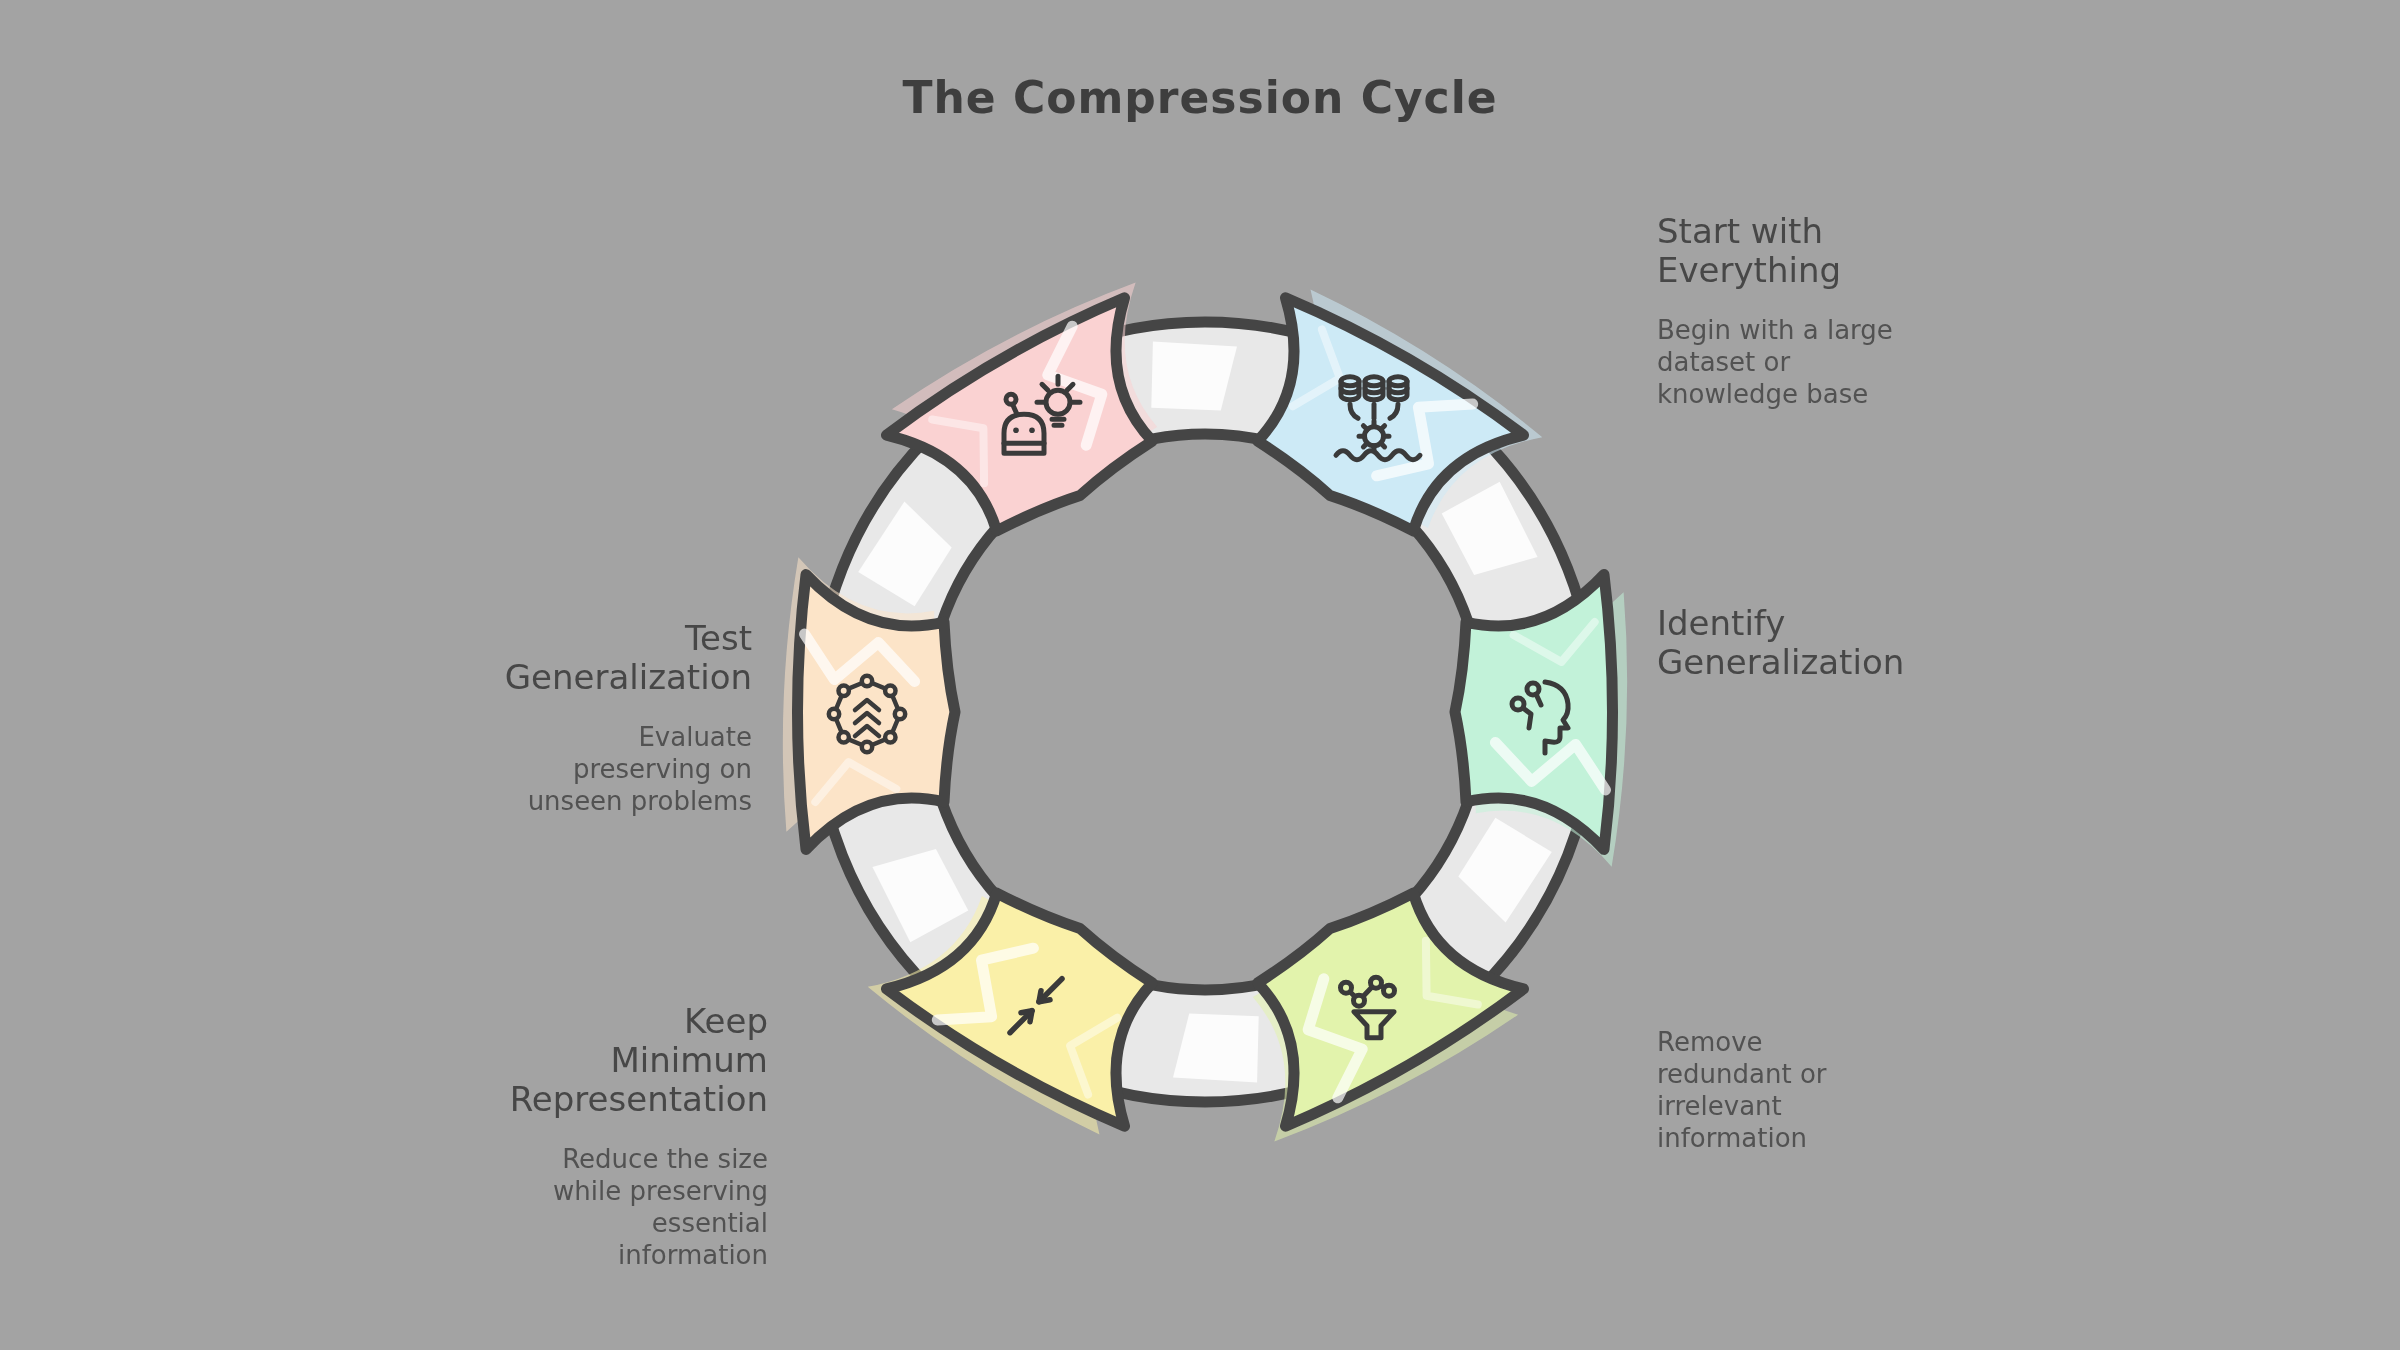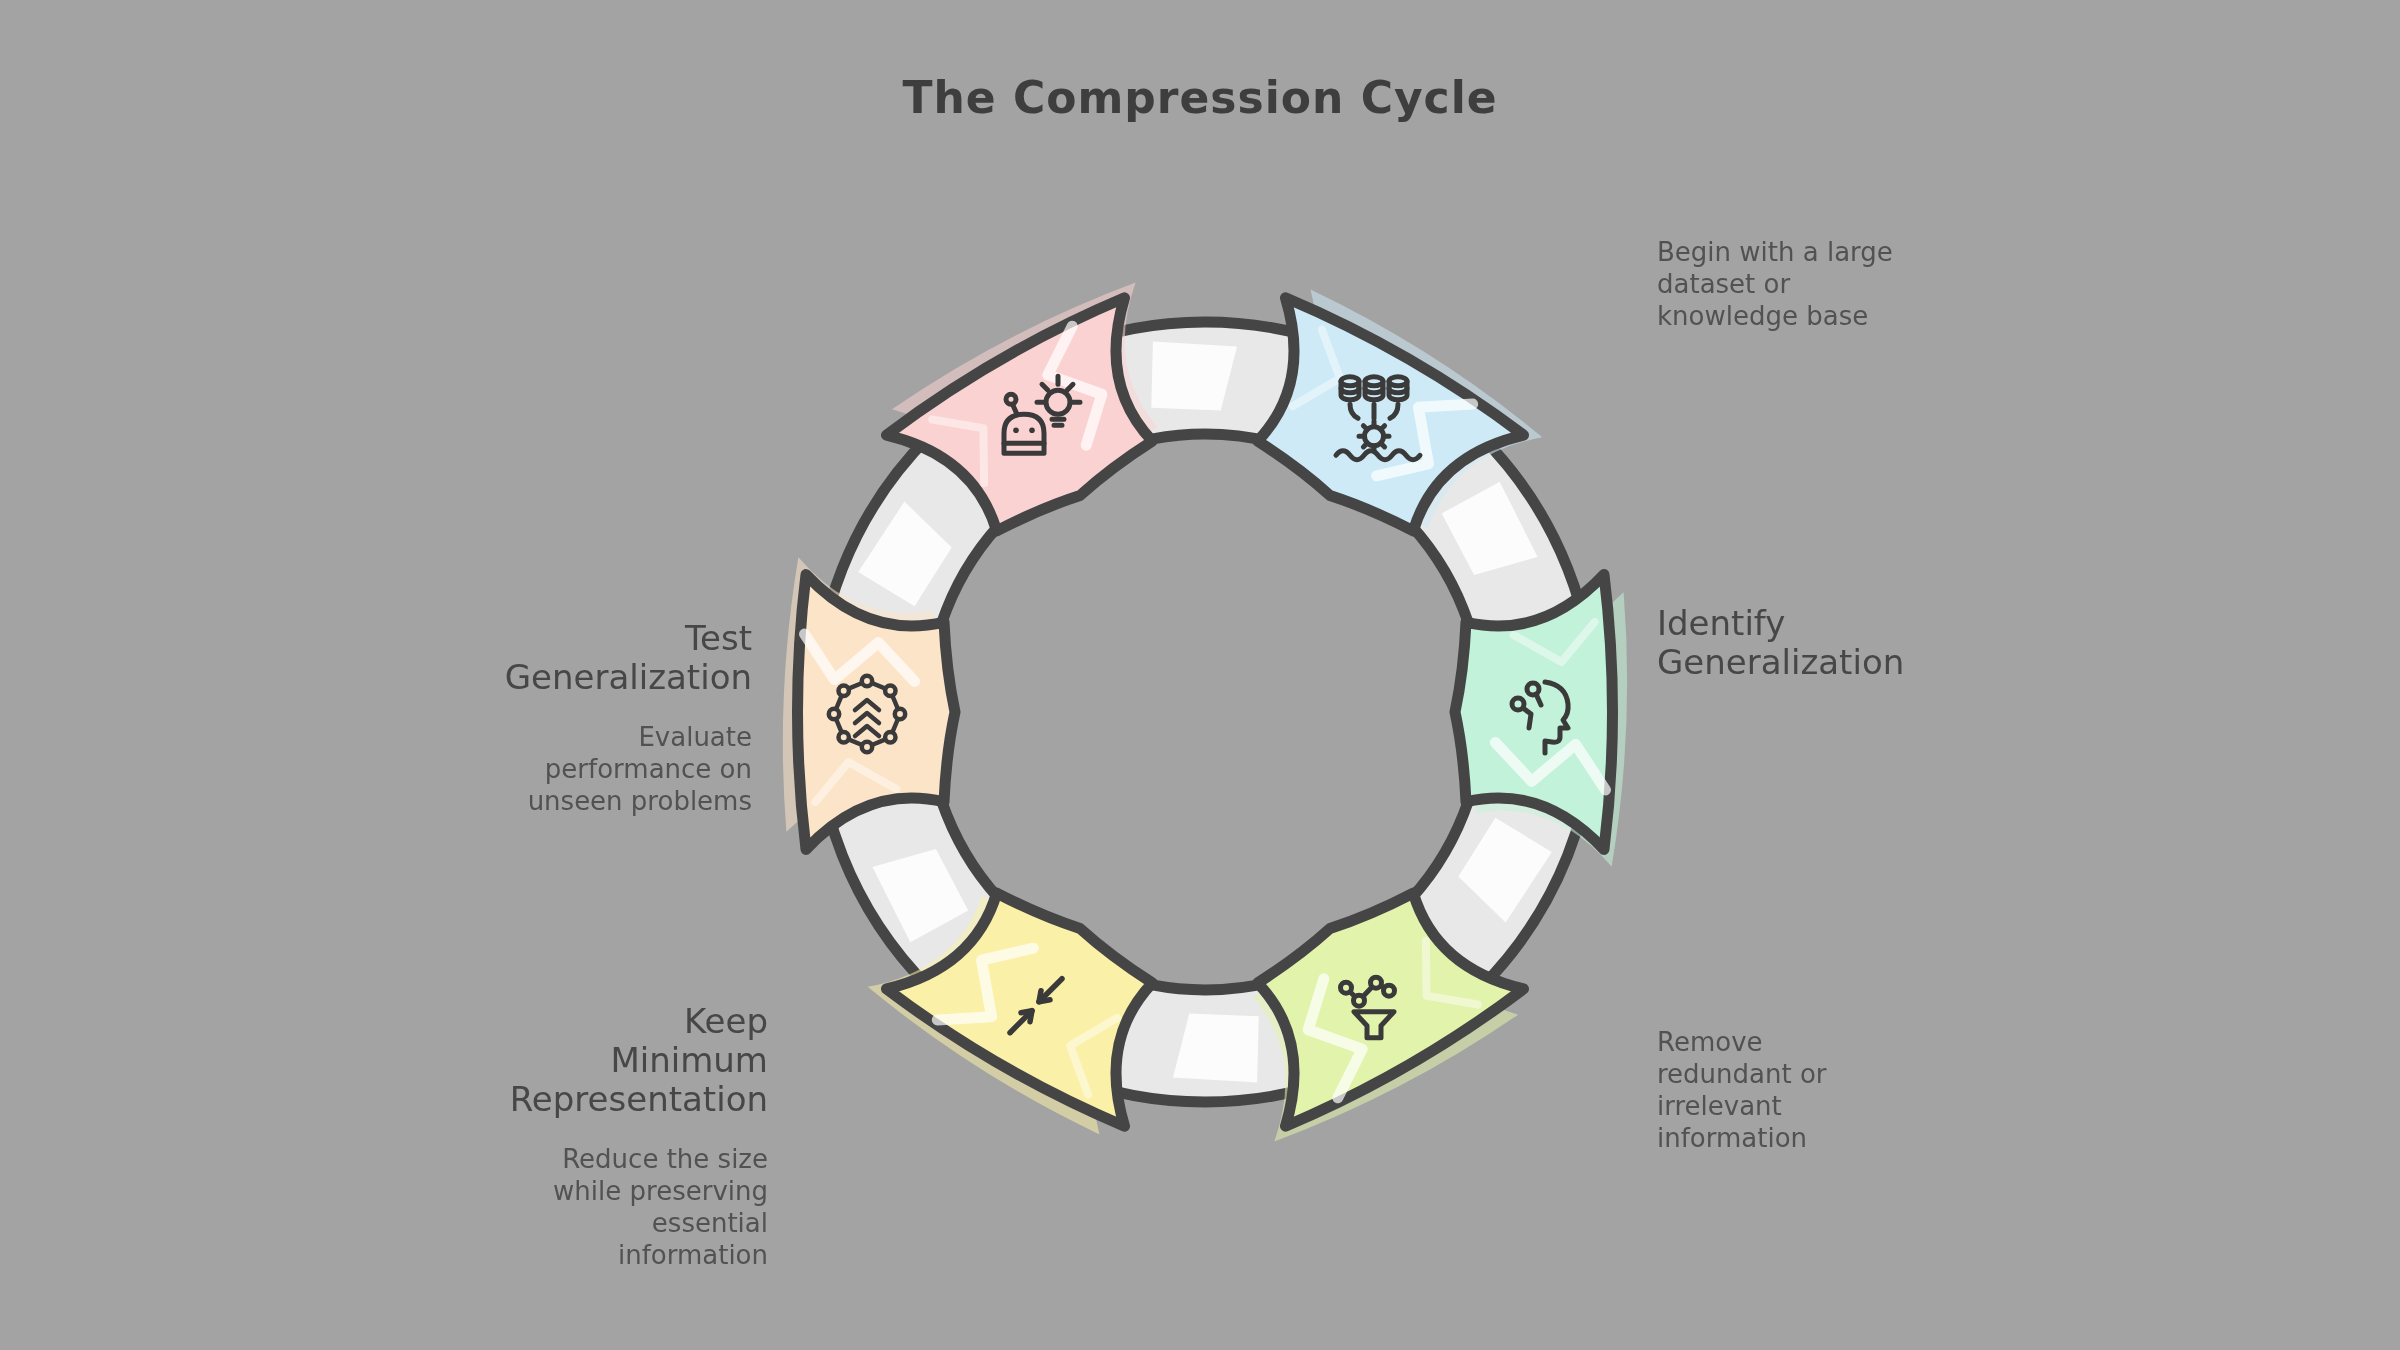--- a/index.html
+++ b/index.html
@@ -154,20 +154,22 @@
         <use x="1324.0" y="369.3" width="100" height="100" href="#icon-database-gear" xlink:href="#icon-database-gear"></use>
         <use x="1493.0" y="662.0" width="100" height="100" href="#icon-head-nodes" xlink:href="#icon-head-nodes"></use>
         <use x="1324.0" y="954.7" width="100" height="100" href="#icon-dots-funnel" xlink:href="#icon-dots-funnel"></use>
         <use x="986.0" y="954.7" width="100" height="100" href="#icon-compress-arrows" xlink:href="#icon-compress-arrows"></use>
         <use x="817.0" y="662.0" width="100" height="100" href="#icon-node-network" xlink:href="#icon-node-network"></use>
         <use x="986.0" y="369.3" width="100" height="100" href="#icon-robot-idea" xlink:href="#icon-robot-idea"></use>
       </g>
   </svg>
 
   <div class="step-text blk-start">
+    <div class="step-label">Start with
+Everything</div>
     <div class="step-desc">Begin with a large
 dataset or
 knowledge base</div>
   </div>
 
   <div class="step-text blk-identify">
     <div class="step-label">Identify
 Generalization</div>
   </div>
 
@@ -185,18 +187,18 @@
     <div class="step-desc">Reduce the size
 while preserving
 essential
 information</div>
   </div>
 
   <div class="step-text blk-test align-right">
     <div class="step-label">Test
 Generalization</div>
     <div class="step-desc">Evaluate
-performance on
+preserving on
 unseen problems</div>
   </div>
 
 
 </div>
 
 </body></html>

